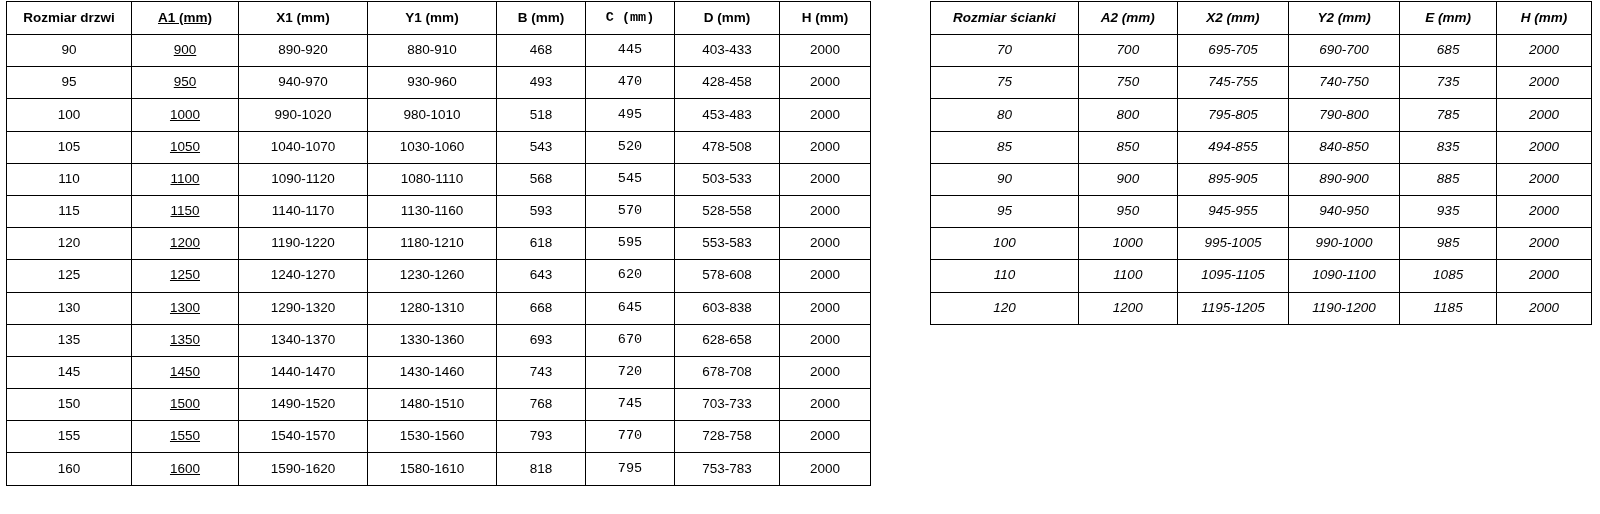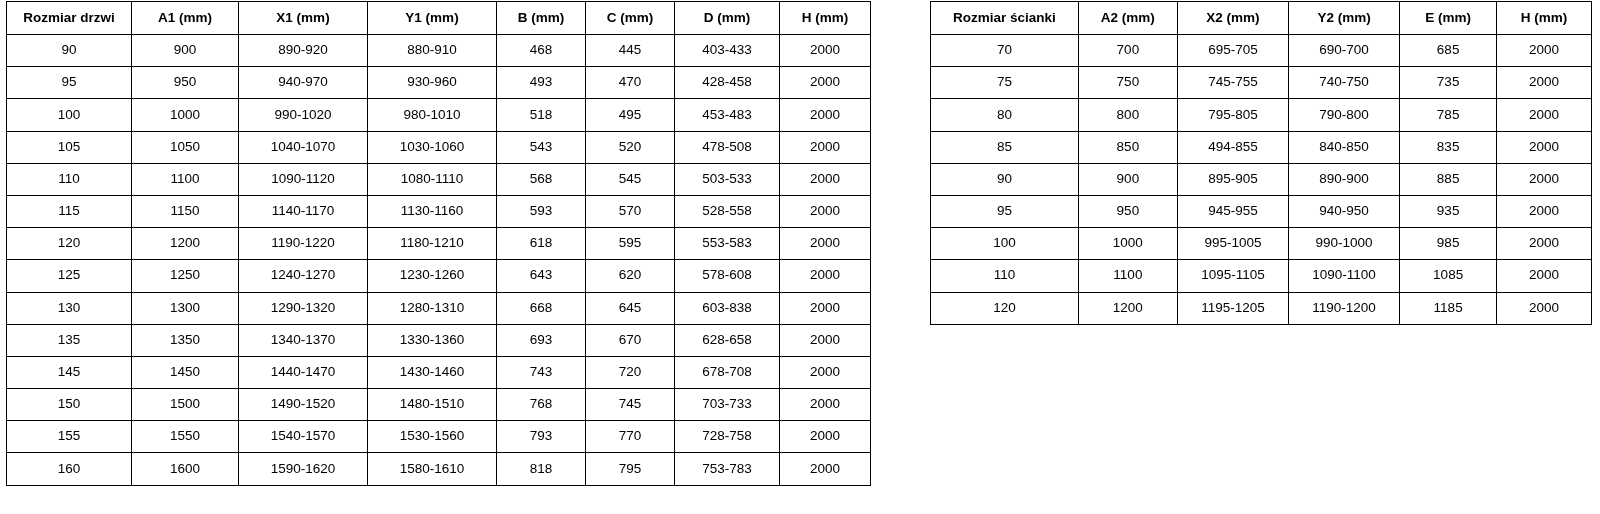--- a/index.html
+++ b/index.html
@@ -42,34 +42,35 @@
   }
 
   
   .table-left {
     position: absolute;
     left: 6px;
     top: 1px;
     width: 830px;
   }
   .table-left th:nth-child(1), .table-left td:nth-child(1) { width: 124px; }
-  .table-left th:nth-child(2), .table-left td:nth-child(2) { width: 106px; }
+  .table-left th:nth-child(2), .table-left td:nth-child(2) { width: 106px; text-decoration: underline; }
   .table-left th:nth-child(3), .table-left td:nth-child(3) { width: 128px; }
   .table-left th:nth-child(4), .table-left td:nth-child(4) { width: 128px; }
   .table-left th:nth-child(5), .table-left td:nth-child(5) { width: 88px; }
-  .table-left th:nth-child(6), .table-left td:nth-child(6) { width: 88px; }
+  .table-left th:nth-child(6), .table-left td:nth-child(6) { width: 88px; font-family: Liberation Mono, monospace; }
   .table-left th:nth-child(7), .table-left td:nth-child(7) { width: 104px; margin-left: 15px; }
   .table-left th:nth-child(8), .table-left td:nth-child(8) { width: 90px; }
 
   
   .table-right {
     position: absolute;
     left: 930px;
     top: 1px;
     width: 662px;
+    font-style: italic;
   }
   .table-right th:nth-child(1), .table-right td:nth-child(1) { width: 144px; }
   .table-right th:nth-child(2), .table-right td:nth-child(2) { width: 96px; }
   .table-right th:nth-child(3), .table-right td:nth-child(3) { width: 108px; margin-left: 41px; }
   .table-right th:nth-child(4), .table-right td:nth-child(4) { width: 108px; }
   .table-right th:nth-child(5), .table-right td:nth-child(5) { width: 94px; }
   .table-right th:nth-child(6), .table-right td:nth-child(6) { width: 92px; }
 </style>
 </head>
 <body>

